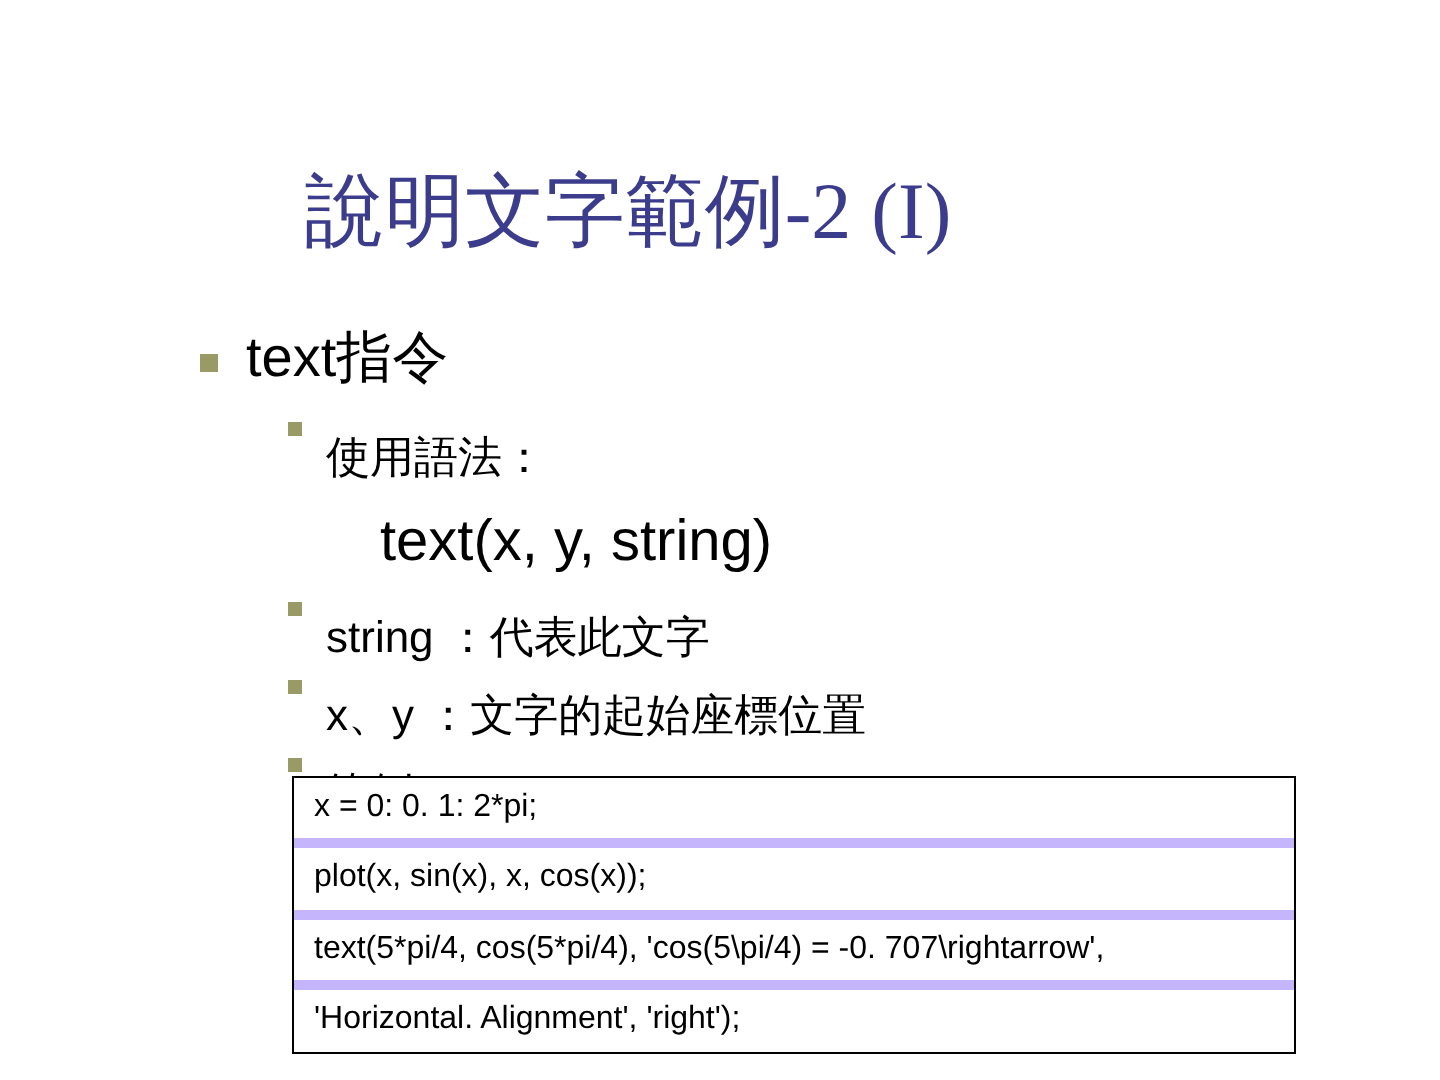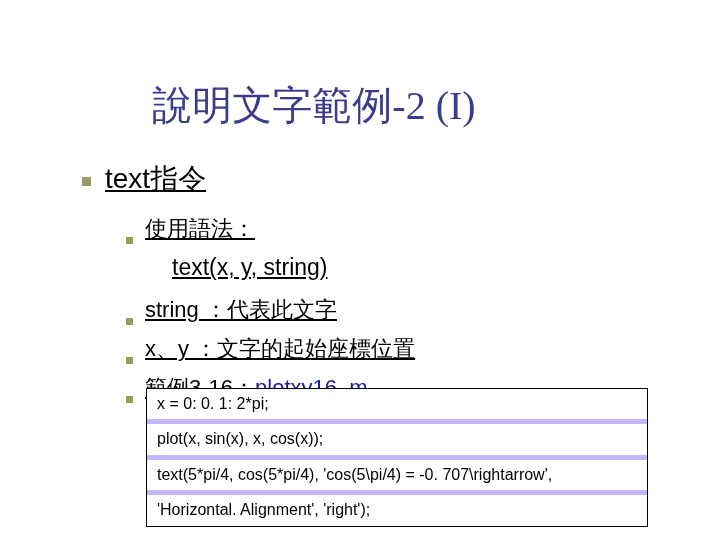--- a/index.html
+++ b/index.html
@@ -24,41 +24,40 @@
     left: 0;
     right: 0;
     text-align: center;
     font-size: 40px;
     color: #3c3c8c;
     font-family: "DFKai-SB", "KaiTi", "PMingLiU", serif;
   }
   .body {
     position: absolute;
     top: 160px;
-    left: 82px;
+    left: 100px;
     right: 60px;
-    text-decoration: underline;
   }
   .lvl1 {
     display: flex;
     align-items: baseline;
     font-size: 28px;
     margin-bottom: 14px;
   }
   .lvl2 {
     display: flex;
-    align-items: flex-end;
+    align-items: flex-start;
     font-size: 22px;
     margin-left: 44px;
     margin-bottom: 6px;
     line-height: 1.5;
   }
   .indent-syntax {
     margin-left: 90px;
-    font-size: 23px;
+    font-size: 29px;
     margin-bottom: 10px;
     line-height: 1.4;
   }
   .sqbul {
     display: inline-block;
     width: 9px;
     height: 9px;
     background: #9a9a66;
     margin-right: 14px;
     flex: 0 0 auto;

